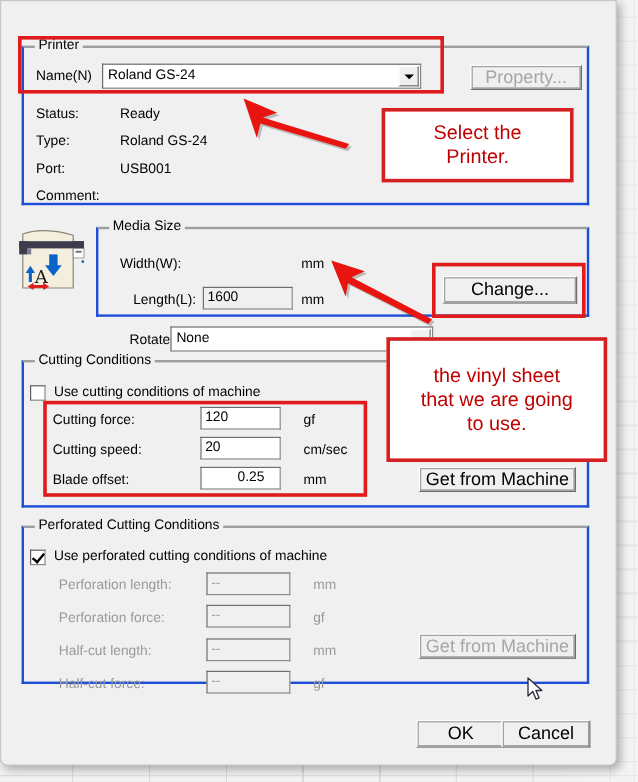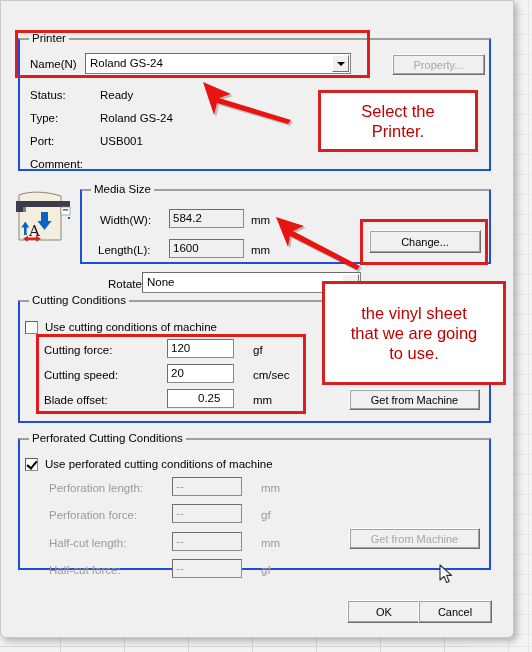--- a/index.html
+++ b/index.html
@@ -94,21 +94,21 @@
     border-top:4px solid #000;
   }
 
   
   .btn {
     position:absolute; background:#f0f0f0;
     border:1px solid #ffffff;
     border-right-color:#6e6e6e; border-bottom-color:#6e6e6e;
     outline:1px solid #a0a0a0; outline-offset:-2px;
     box-shadow: inset -1px -1px 0 #a8a8a8;
-    font-size:11px; color:#000;
+    font-size:15px; color:#000;
     display:flex; align-items:center; justify-content:center;
     cursor:default;
   }
   .btn.dis { color:#a6a6a6; }
 
   
   .chk { position:absolute; width:13px; height:13px; background:#fff;
          border:1px solid #8a8a8a; border-top-color:#5e5e5e; border-left-color:#5e5e5e; }
   .chk.checked::after {
     content:""; position:absolute; left:3px; top:0px; width:4px; height:8px;
@@ -191,26 +191,23 @@
       <path d="M8 48.7 L13 45.7 L13 51.7 Z"></path>
       <path d="M26 48.7 L21 45.7 L21 51.7 Z"></path>
     </g>
   </svg>
 
   <div class="group" style="left:79px; top:188px; width:411px; height:75px;">
     <span class="legend">Media Size</span>
   </div>
 
   <span class="lbl" style="left:99px; top:213px;">Width(W):</span>
-  <div class="tbox flat" style="left:168px; top:208px; width:75px; height:19px;">
-    <span>584.2</span>
-  </div>
   <span class="lbl" style="left:250px; top:213px;">mm</span>
 
-  <span class="lbl" style="left:86px; top:243px;padding-left:11px;">Length(L):</span>
+  <span class="lbl" style="left:99px; top:243px;padding-left:11px;">Length(L):</span>
   <div class="tbox flat" style="left:168px; top:238px; width:75px; height:19px;">
     <span>1600</span>
   </div>
   <span class="lbl" style="left:250px; top:243px;">mm</span>
 
   <div class="btn" style="left:368px; top:229px; width:112px; height:23px;">
     <span>Change...</span>
   </div>
 
   <span class="lbl" style="left:107px; top:277px;">Rotate:</span>

